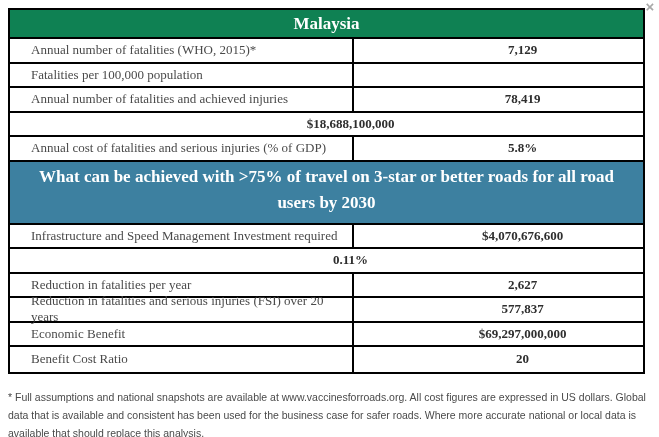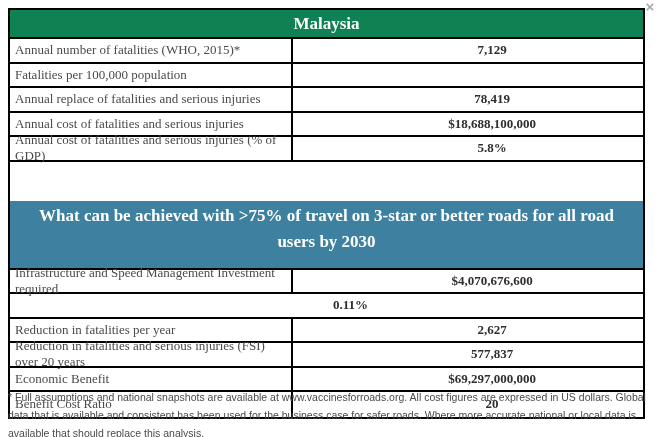--- a/index.html
+++ b/index.html
@@ -45,44 +45,43 @@
     display: flex;
     height: 24.5px;
     border-bottom: 2px solid #000;
   }
   .row:last-child { border-bottom: none; }
   .cell {
     display: flex;
     align-items: center;
   }
   .cell.label {
-    width: 283px;
+    width: 344px;
     border-right: 2px solid #000;
-    padding-left: 5px;
+    padding-left: 21px;
     color: #4a4a4a;
     font-size: 13px;
   }
   .cell.value {
     flex: 1;
     justify-content: center;
     color: #2e2e2e;
     font-size: 13px;
     font-weight: bold;
     padding-left: 48px;
   }
   .banner {
     background: #3d80a0;
     color: #ffffff;
     font-size: 17px;
     font-weight: bold;
     text-align: center;
     line-height: 26px;
-    padding: 2px 10px 13px 10px;
+    padding: 2px 10px 7px 10px;
     border-bottom: 2px solid #000;
-    margin-top: 39px;
   }
   .footnote {
     position: absolute;
     left: 8px; top: 388px;
     width: 642px;
     color: #4a4a4a;
     font-size: 10.5px;
     line-height: 18px;
   }
 </style>
@@ -96,25 +95,24 @@
   <div class="table-header">Malaysia</div>
 
   <div class="row">
     <div class="cell label">Annual number of fatalities (WHO, 2015)*</div>
     <div class="cell value">7,129</div>
   </div>
   <div class="row">
     <div class="cell label">Fatalities per 100,000 population</div>
   </div>
   <div class="row">
-    <div class="cell label">Annual replace of fatalities and serious injuries</div>
+    <div class="cell label">Annual number of fatalities and achieved injuries</div>
     <div class="cell value">78,419</div>
   </div>
   <div class="row">
-    <div class="cell label">Annual cost of fatalities and serious injuries</div>
     <div class="cell value">$18,688,100,000</div>
   </div>
   <div class="row">
     <div class="cell label">Annual cost of fatalities and serious injuries (% of GDP)</div>
     <div class="cell value">5.8%</div>
   </div>
 
   <div class="banner">What can be achieved with &gt;75% of travel on 3-star or better roads for all road users by 2030</div>
 
   <div class="row">

